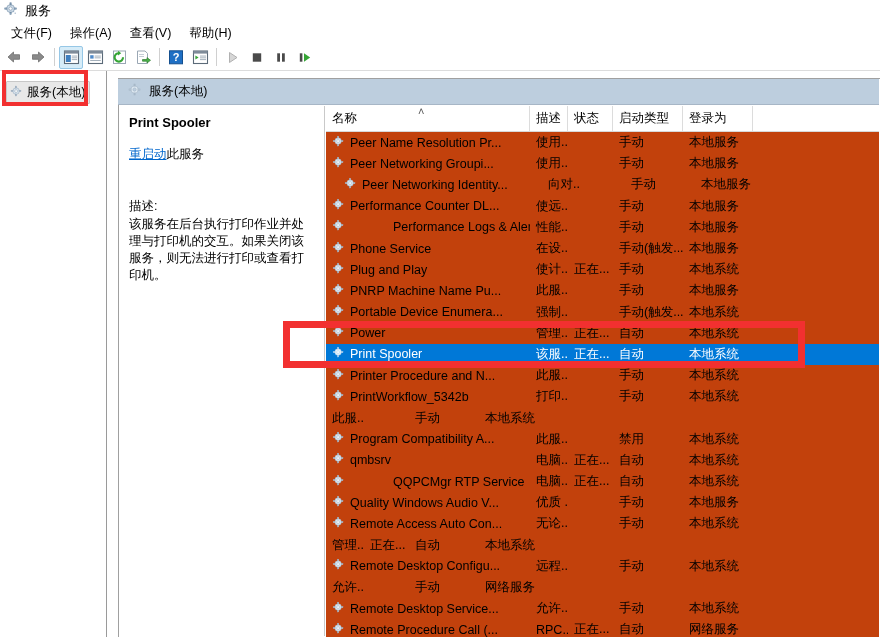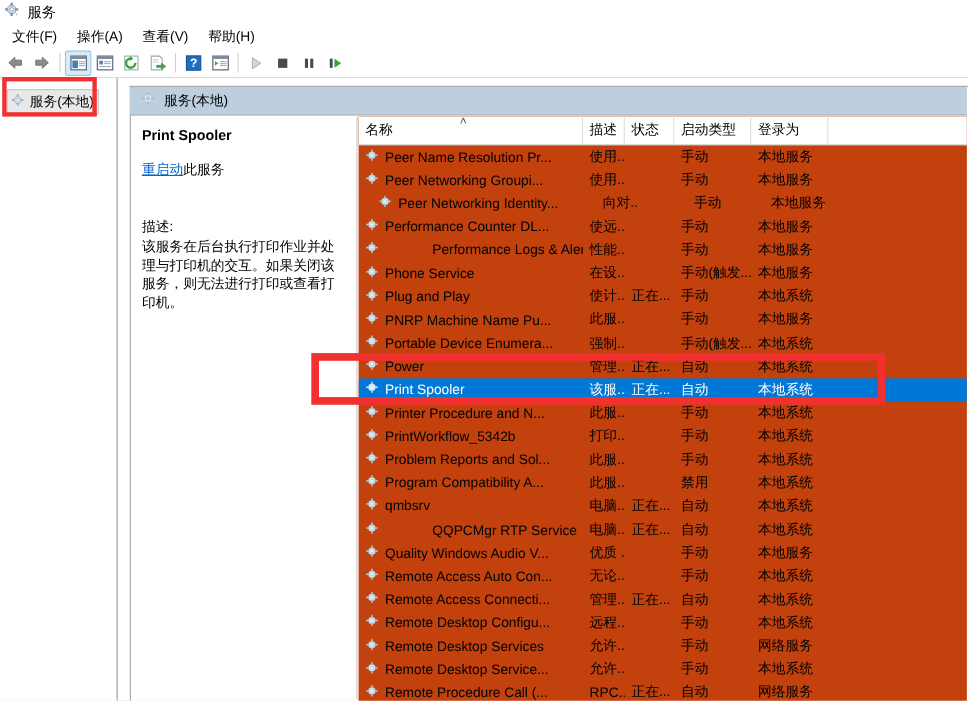--- a/index.html
+++ b/index.html
@@ -583,33 +583,20 @@
                 </g>
               </svg></span>
             <span>PrintWorkflow_5342b</span>
           </div>
           <div class="cell other" style="flex: 0 0 38px;">打印...</div>
           <div class="cell other" style="flex: 0 0 45px;"></div>
           <div class="cell other" style="flex: 0 0 70px;">手动</div>
           <div class="cell other" style="flex: 0 0 70px;">本地系统</div>
         </div>
         <div class="row">
-          <div class="cell name" style="flex: 0 0 204px;">
-            <span class="gear"><svg width="13" height="13" viewBox="0 0 16 16">
-                <g fill="#dbe6f0" stroke="#93a9bd" stroke-width="0.6">
-                  <circle cx="7.5" cy="7.5" r="4" fill="#dbe6f0"></circle>
-                  <circle cx="7.5" cy="7.5" r="1.7" fill="#ffffff"></circle>
-                  <rect x="6.8" y="1.5" width="1.4" height="2.1"></rect>
-                  <rect x="6.8" y="11.4" width="1.4" height="2.1"></rect>
-                  <rect x="1.5" y="6.8" width="2.1" height="1.4"></rect>
-                  <rect x="11.4" y="6.8" width="2.1" height="1.4"></rect>
-                </g>
-              </svg></span>
-            <span>Problem Reports and Sol...</span>
-          </div>
           <div class="cell other" style="flex: 0 0 38px;">此服...</div>
           <div class="cell other" style="flex: 0 0 45px;"></div>
           <div class="cell other" style="flex: 0 0 70px;">手动</div>
           <div class="cell other" style="flex: 0 0 70px;">本地系统</div>
         </div>
         <div class="row">
           <div class="cell name" style="flex: 0 0 204px;">
             <span class="gear"><svg width="13" height="13" viewBox="0 0 16 16">
                 <g fill="#dbe6f0" stroke="#93a9bd" stroke-width="0.6">
                   <circle cx="7.5" cy="7.5" r="4" fill="#dbe6f0"></circle>
@@ -697,33 +684,20 @@
                 </g>
               </svg></span>
             <span>Remote Access Auto Con...</span>
           </div>
           <div class="cell other" style="flex: 0 0 38px;">无论...</div>
           <div class="cell other" style="flex: 0 0 45px;"></div>
           <div class="cell other" style="flex: 0 0 70px;">手动</div>
           <div class="cell other" style="flex: 0 0 70px;">本地系统</div>
         </div>
         <div class="row">
-          <div class="cell name" style="flex: 0 0 204px;">
-            <span class="gear"><svg width="13" height="13" viewBox="0 0 16 16">
-                <g fill="#dbe6f0" stroke="#93a9bd" stroke-width="0.6">
-                  <circle cx="7.5" cy="7.5" r="4" fill="#dbe6f0"></circle>
-                  <circle cx="7.5" cy="7.5" r="1.7" fill="#ffffff"></circle>
-                  <rect x="6.8" y="1.5" width="1.4" height="2.1"></rect>
-                  <rect x="6.8" y="11.4" width="1.4" height="2.1"></rect>
-                  <rect x="1.5" y="6.8" width="2.1" height="1.4"></rect>
-                  <rect x="11.4" y="6.8" width="2.1" height="1.4"></rect>
-                </g>
-              </svg></span>
-            <span>Remote Access Connecti...</span>
-          </div>
           <div class="cell other" style="flex: 0 0 38px;">管理...</div>
           <div class="cell other" style="flex: 0 0 45px;">正在...</div>
           <div class="cell other" style="flex: 0 0 70px;">自动</div>
           <div class="cell other" style="flex: 0 0 70px;">本地系统</div>
         </div>
         <div class="row">
           <div class="cell name" style="flex: 0 0 204px;">
             <span class="gear"><svg width="13" height="13" viewBox="0 0 16 16">
                 <g fill="#dbe6f0" stroke="#93a9bd" stroke-width="0.6">
                   <circle cx="7.5" cy="7.5" r="4" fill="#dbe6f0"></circle>
@@ -735,33 +709,20 @@
                 </g>
               </svg></span>
             <span>Remote Desktop Configu...</span>
           </div>
           <div class="cell other" style="flex: 0 0 38px;">远程...</div>
           <div class="cell other" style="flex: 0 0 45px;"></div>
           <div class="cell other" style="flex: 0 0 70px;">手动</div>
           <div class="cell other" style="flex: 0 0 70px;">本地系统</div>
         </div>
         <div class="row">
-          <div class="cell name" style="flex: 0 0 204px;">
-            <span class="gear"><svg width="13" height="13" viewBox="0 0 16 16">
-                <g fill="#dbe6f0" stroke="#93a9bd" stroke-width="0.6">
-                  <circle cx="7.5" cy="7.5" r="4" fill="#dbe6f0"></circle>
-                  <circle cx="7.5" cy="7.5" r="1.7" fill="#ffffff"></circle>
-                  <rect x="6.8" y="1.5" width="1.4" height="2.1"></rect>
-                  <rect x="6.8" y="11.4" width="1.4" height="2.1"></rect>
-                  <rect x="1.5" y="6.8" width="2.1" height="1.4"></rect>
-                  <rect x="11.4" y="6.8" width="2.1" height="1.4"></rect>
-                </g>
-              </svg></span>
-            <span>Remote Desktop Services</span>
-          </div>
           <div class="cell other" style="flex: 0 0 38px;">允许...</div>
           <div class="cell other" style="flex: 0 0 45px;"></div>
           <div class="cell other" style="flex: 0 0 70px;">手动</div>
           <div class="cell other" style="flex: 0 0 70px;">网络服务</div>
         </div>
         <div class="row">
           <div class="cell name" style="flex: 0 0 204px;">
             <span class="gear"><svg width="13" height="13" viewBox="0 0 16 16">
                 <g fill="#dbe6f0" stroke="#93a9bd" stroke-width="0.6">
                   <circle cx="7.5" cy="7.5" r="4" fill="#dbe6f0"></circle>

